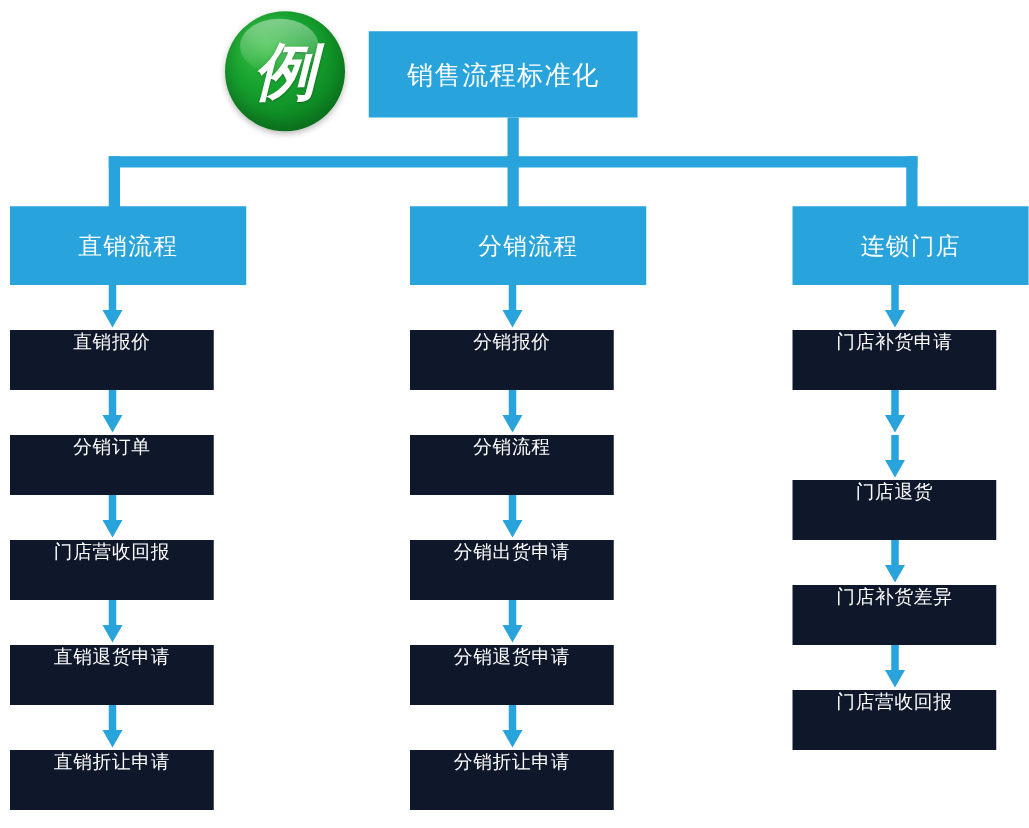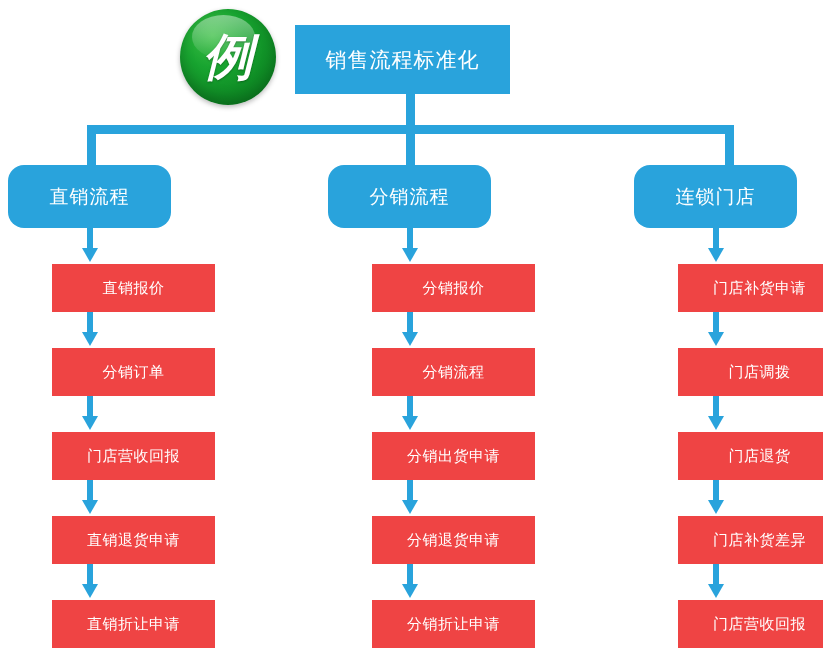--- a/index.html
+++ b/index.html
@@ -93,45 +93,43 @@
   .column {
     position: absolute;
     top: 165px;
     width: 163px;
   }
   .column.c1 { left: 8px; }
   .column.c2 { left: 328px; }
   .column.c3 { left: 634px; }
 
   .head-box {
-    width: 163px;
+    width: 189px;
     height: 63px;
     background: #29a3dc;
     display: flex;
     align-items: center;
     justify-content: center;
     box-sizing: border-box;
-    border-radius: 16px;
   }
   .head-box .label {
     color: #ffffff;
     font-size: 19px;
     letter-spacing: 1px;
     white-space: nowrap;
   }
 
   .step-box {
     width: 163px;
     height: 48px;
-    background: #ef4444;
+    background: #0f172a;
     display: flex;
-    align-items: center;
+    align-items: flex-start;
     justify-content: center;
     box-sizing: border-box;
-    margin-left: 44px;
   }
   .step-box .label {
     color: #ffffff;
     font-size: 15px;
     letter-spacing: 0.5px;
     white-space: nowrap;
   }
 
   
   .arrow {
@@ -269,23 +267,20 @@
         <div class="shaft"></div>
         <div class="head"></div>
       </div>
     <div class="step-box">
       <span class="label">门店补货申请</span>
     </div>
     <div class="arrow">
         <div class="shaft"></div>
         <div class="head"></div>
       </div>
-    <div class="step-box">
-      <span class="label">门店调拨</span>
-    </div>
     <div class="arrow">
         <div class="shaft"></div>
         <div class="head"></div>
       </div>
     <div class="step-box">
       <span class="label">门店退货</span>
     </div>
     <div class="arrow">
         <div class="shaft"></div>
         <div class="head"></div>

